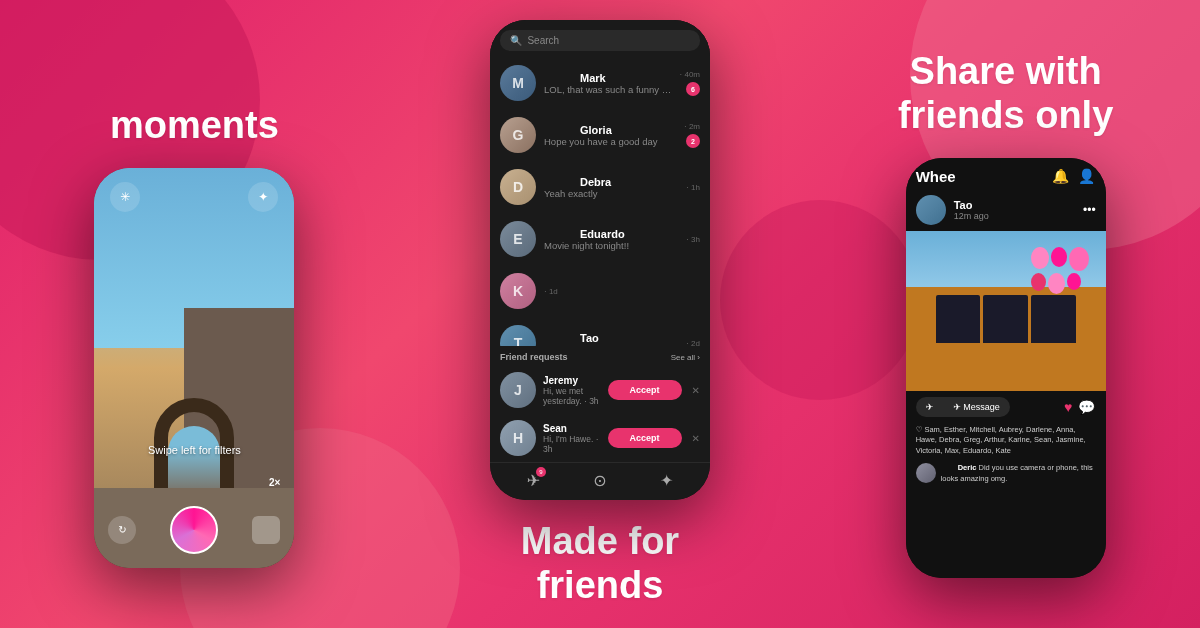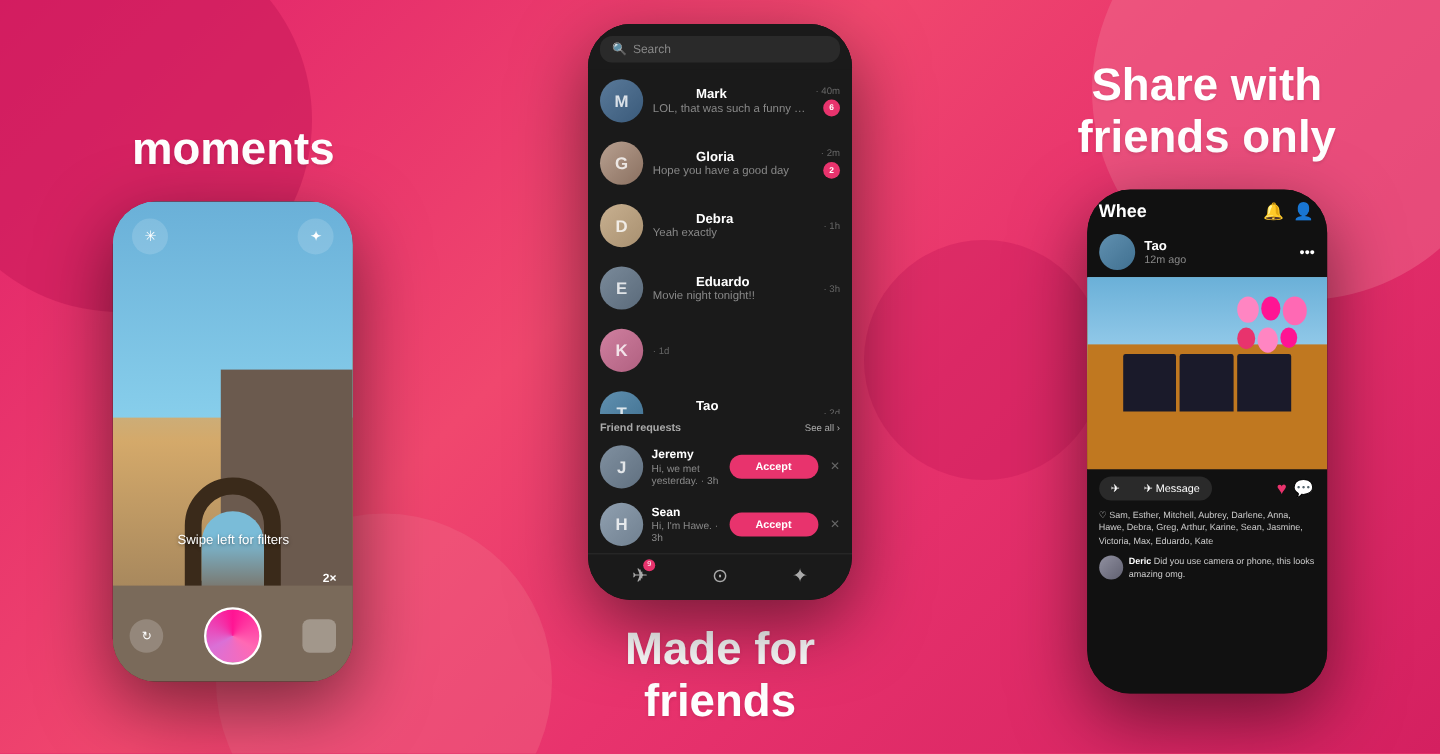--- a/index.html
+++ b/index.html
@@ -500,20 +500,21 @@
       flex-shrink: 0;
     }
     .comment-text {
       font-size: 7.5px;
       color: #ccc;
       line-height: 1.4;
     }
     .comment-name {
       font-weight: 700;
       color: white;
+      margin-left: 17px;
     }
   </style>
 </head>
 <body>
 
 <div class="bg">
   <div class="bg-blob1"></div>
   <div class="bg-blob2"></div>
   <div class="bg-blob3"></div>
   <div class="bg-blob4"></div>

